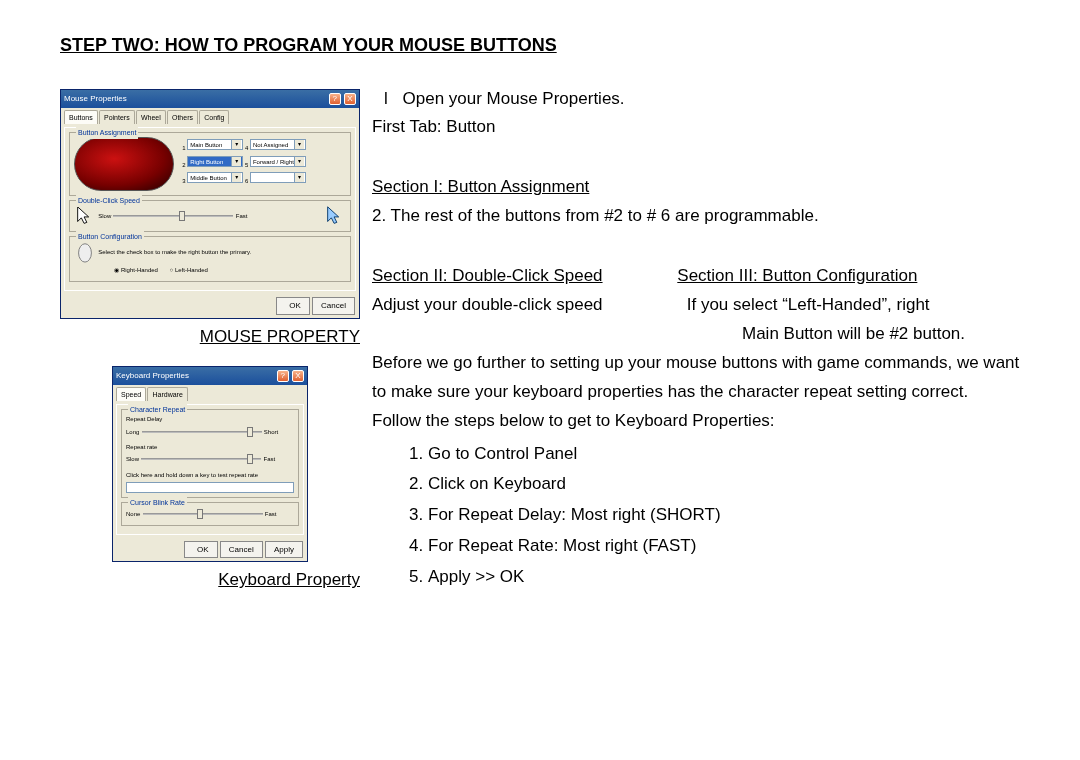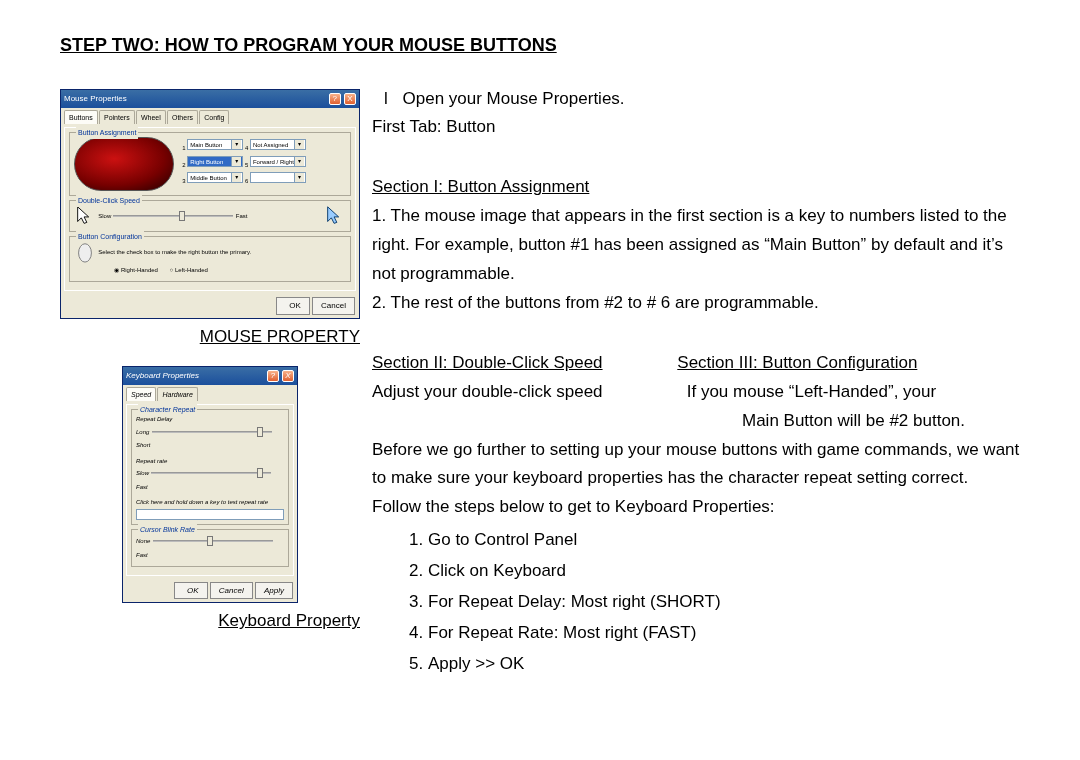--- a/index.html
+++ b/index.html
@@ -84,21 +84,21 @@
     position: relative; vertical-align: middle;
   }
   .slider::before { content:""; position:absolute; left:0; right:0; top:3px; height:2px; background:linear-gradient(#888,#ccc); }
   .slider .thumb { position:absolute; top:-1px; width:6px; height:10px; background:#ece9d8; border:1px solid #777; }
   .tiny { font-size: 6px; }
   .btnrow { text-align: right; padding: 3px 4px; }
   .btn {
     display: inline-block; border: 1px solid #888; background: #f4f3ee;
     padding: 1px 8px; font-size: 8px; min-width: 34px; 
   }
-  .kbwin { width: 176px; margin: 0 auto; font-style: italic; }
+  .kbwin { width: 196px; margin: 0 auto; }
   .mousewin { width: 300px; }
 
   
   .bullet { margin-left: 12px; margin-right: 10px; }
   .section-h { font-weight: normal; text-decoration: underline; display: inline-block; margin-top: 31px; }
   .cursor-ico {
     display:inline-block; width:22px; height:22px; vertical-align:middle;
   }
   .cursor-ico svg{width:22px;height:22px;}
   ol.control { margin: 4px 0 0 56px; padding: 0; }
@@ -223,31 +223,30 @@
   <div class="right-col">
 
     <div>
       <span class="bullet">l</span>
       <span>Open your Mouse Properties.</span>
     </div>
     <div>First Tab:   Button</div>
 
     <div class="section-h">Section I:   Button Assignment</div>
 
-    <div>1.    The mouse image that appears in the first section is a key to numbers listed to the right.   For example, button #1 has been assigned as “Main Button” by default and it’s not programmable.</div>
     <div>2.    The rest of the buttons from #2 to # 6 are programmable.</div>
 
     <div>
       <span class="section-h" style="margin-right:70px">Section II:   Double-Click Speed</span>
       <span class="section-h">Section III:   Button Configuration</span>
     </div>
 
     <div>
       <span style="display:inline-block;width:310px">Adjust your double-click speed</span>
-      <span>If you mouse “Left-Handed”, your</span>
+      <span>If you select “Left-Handed”, right</span>
     </div>
     <div style="text-align:left;padding-left:370px">Main Button will be #2 button.</div>
 
     <div>Before we go further to setting up your mouse buttons with game commands, we want to make sure your keyboard properties has the character repeat setting correct.   Follow the steps below to get to Keyboard Properties:</div>
 
     <ol class="control">
       <li>Go to Control Panel</li>
       <li>Click on Keyboard</li>
       <li>For Repeat Delay:   Most right (SHORT)</li>
       <li>For Repeat Rate:   Most right (FAST)</li>

